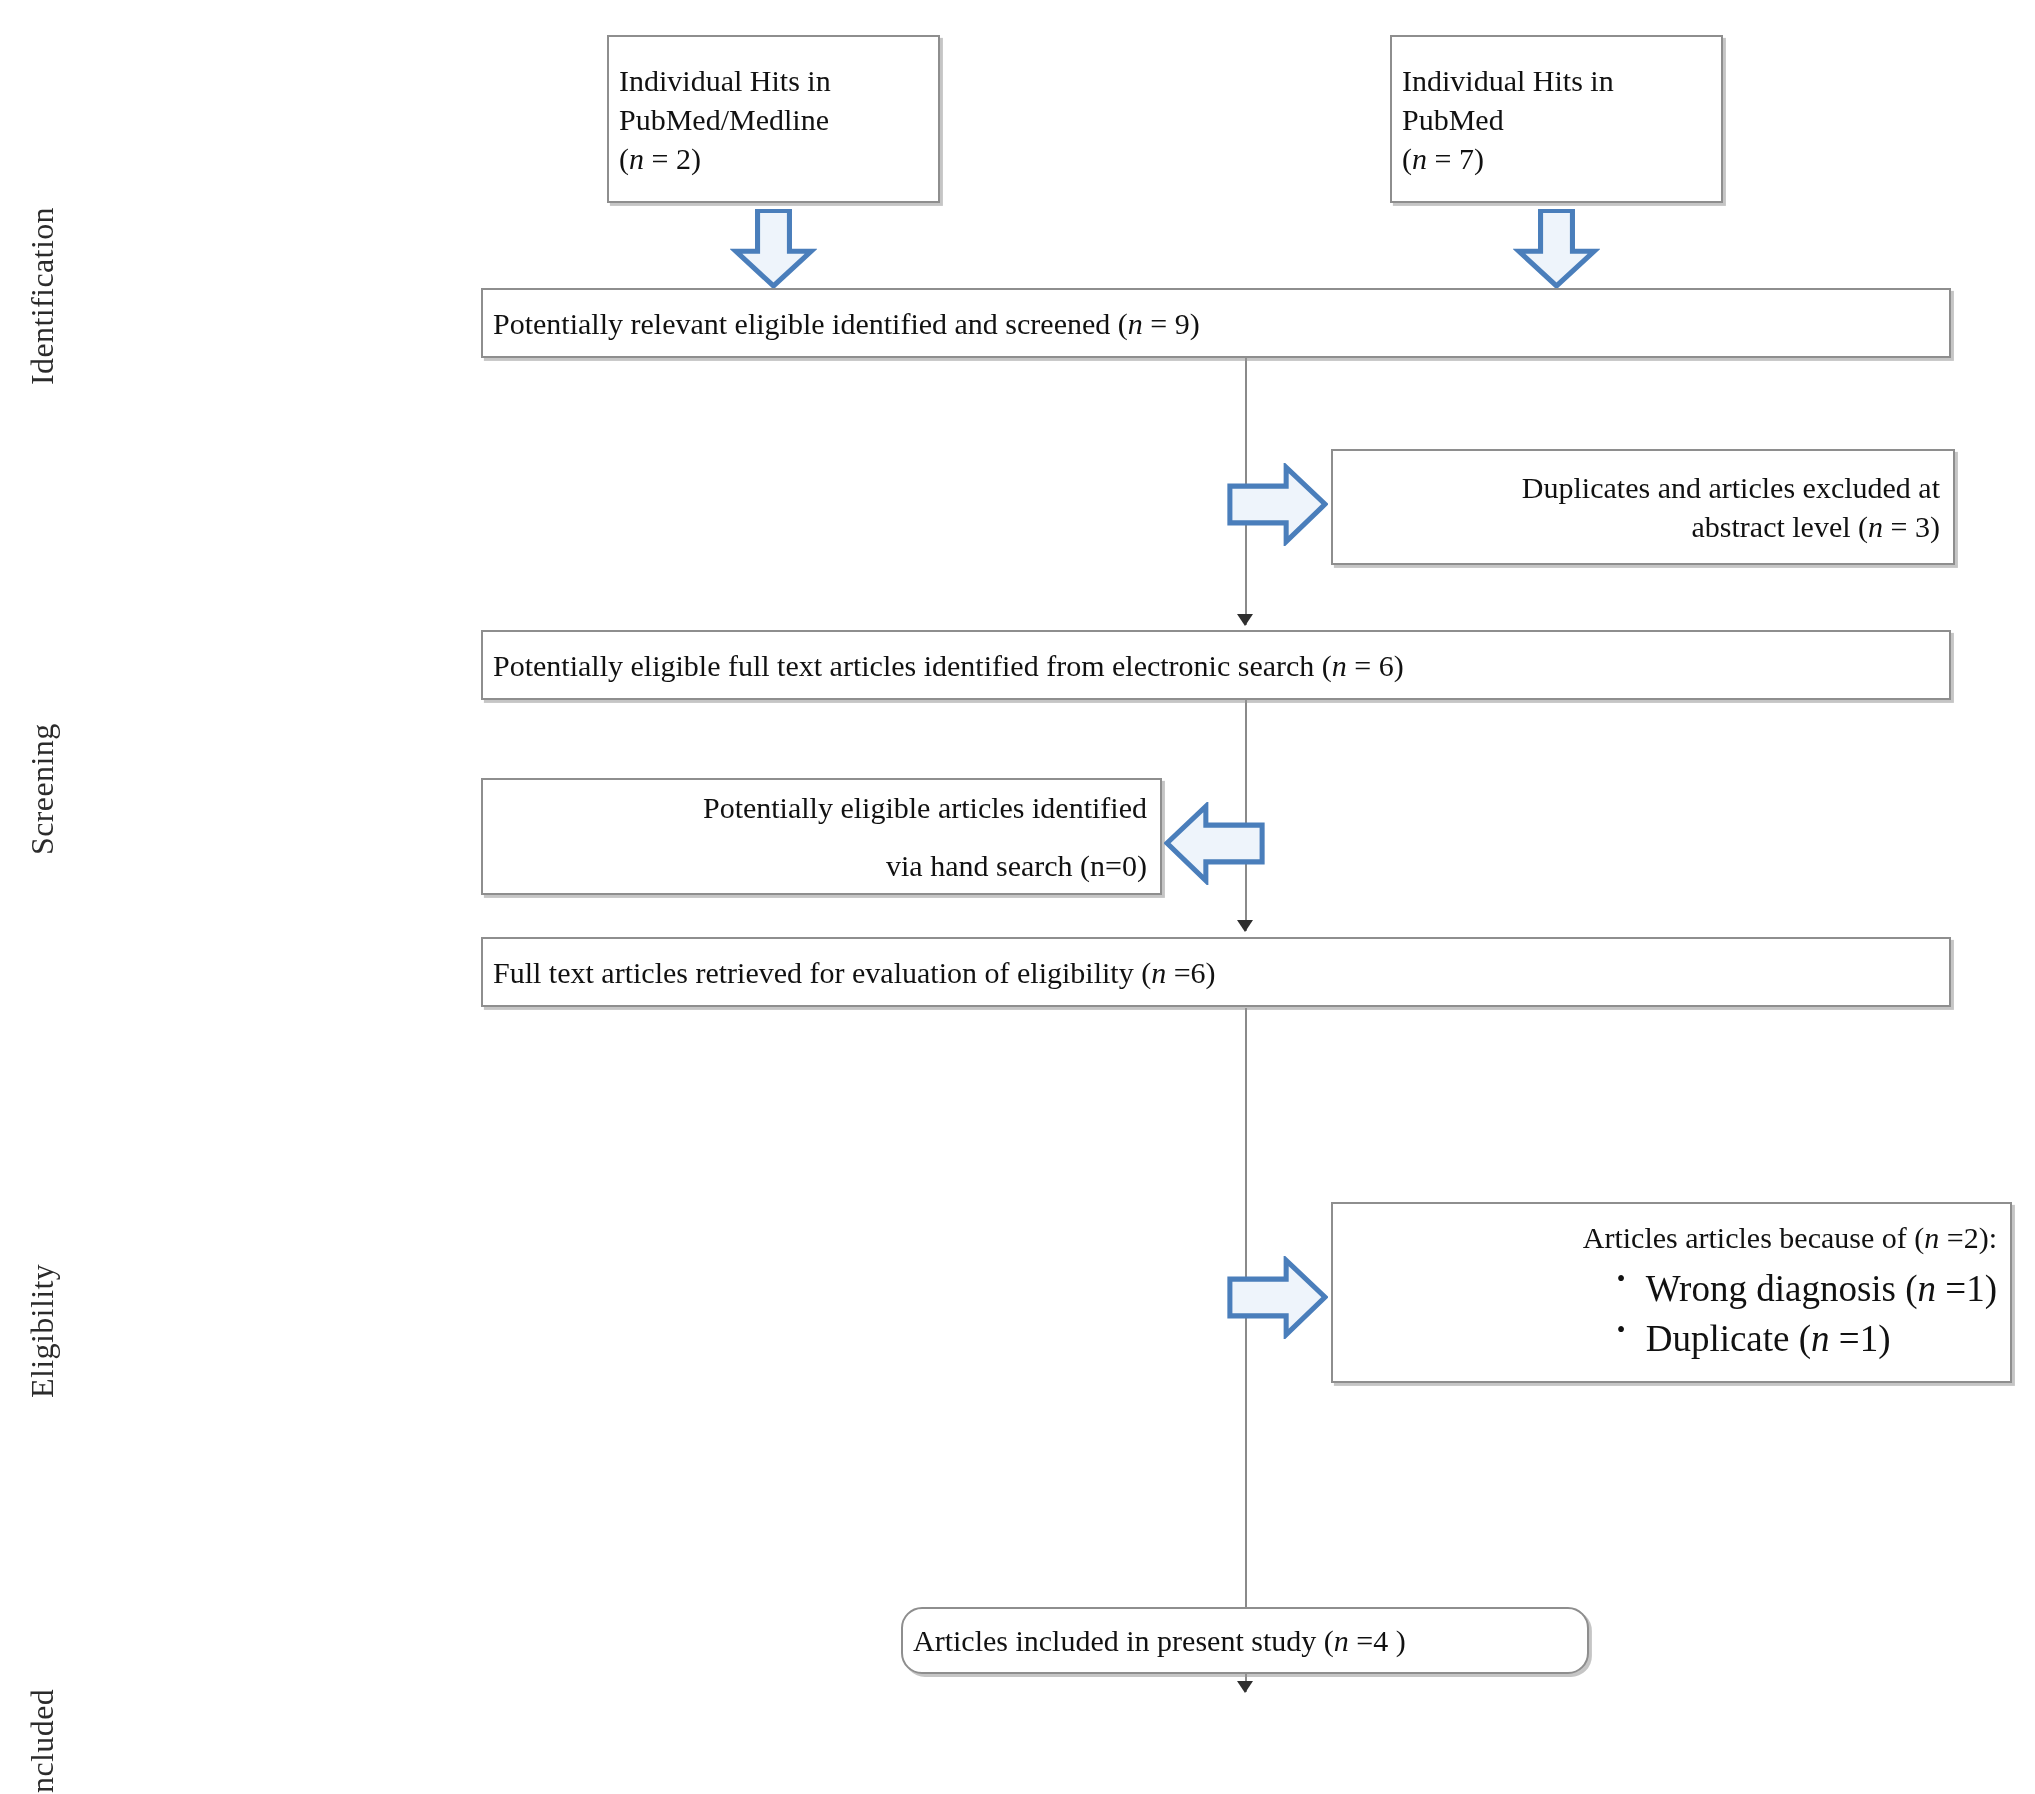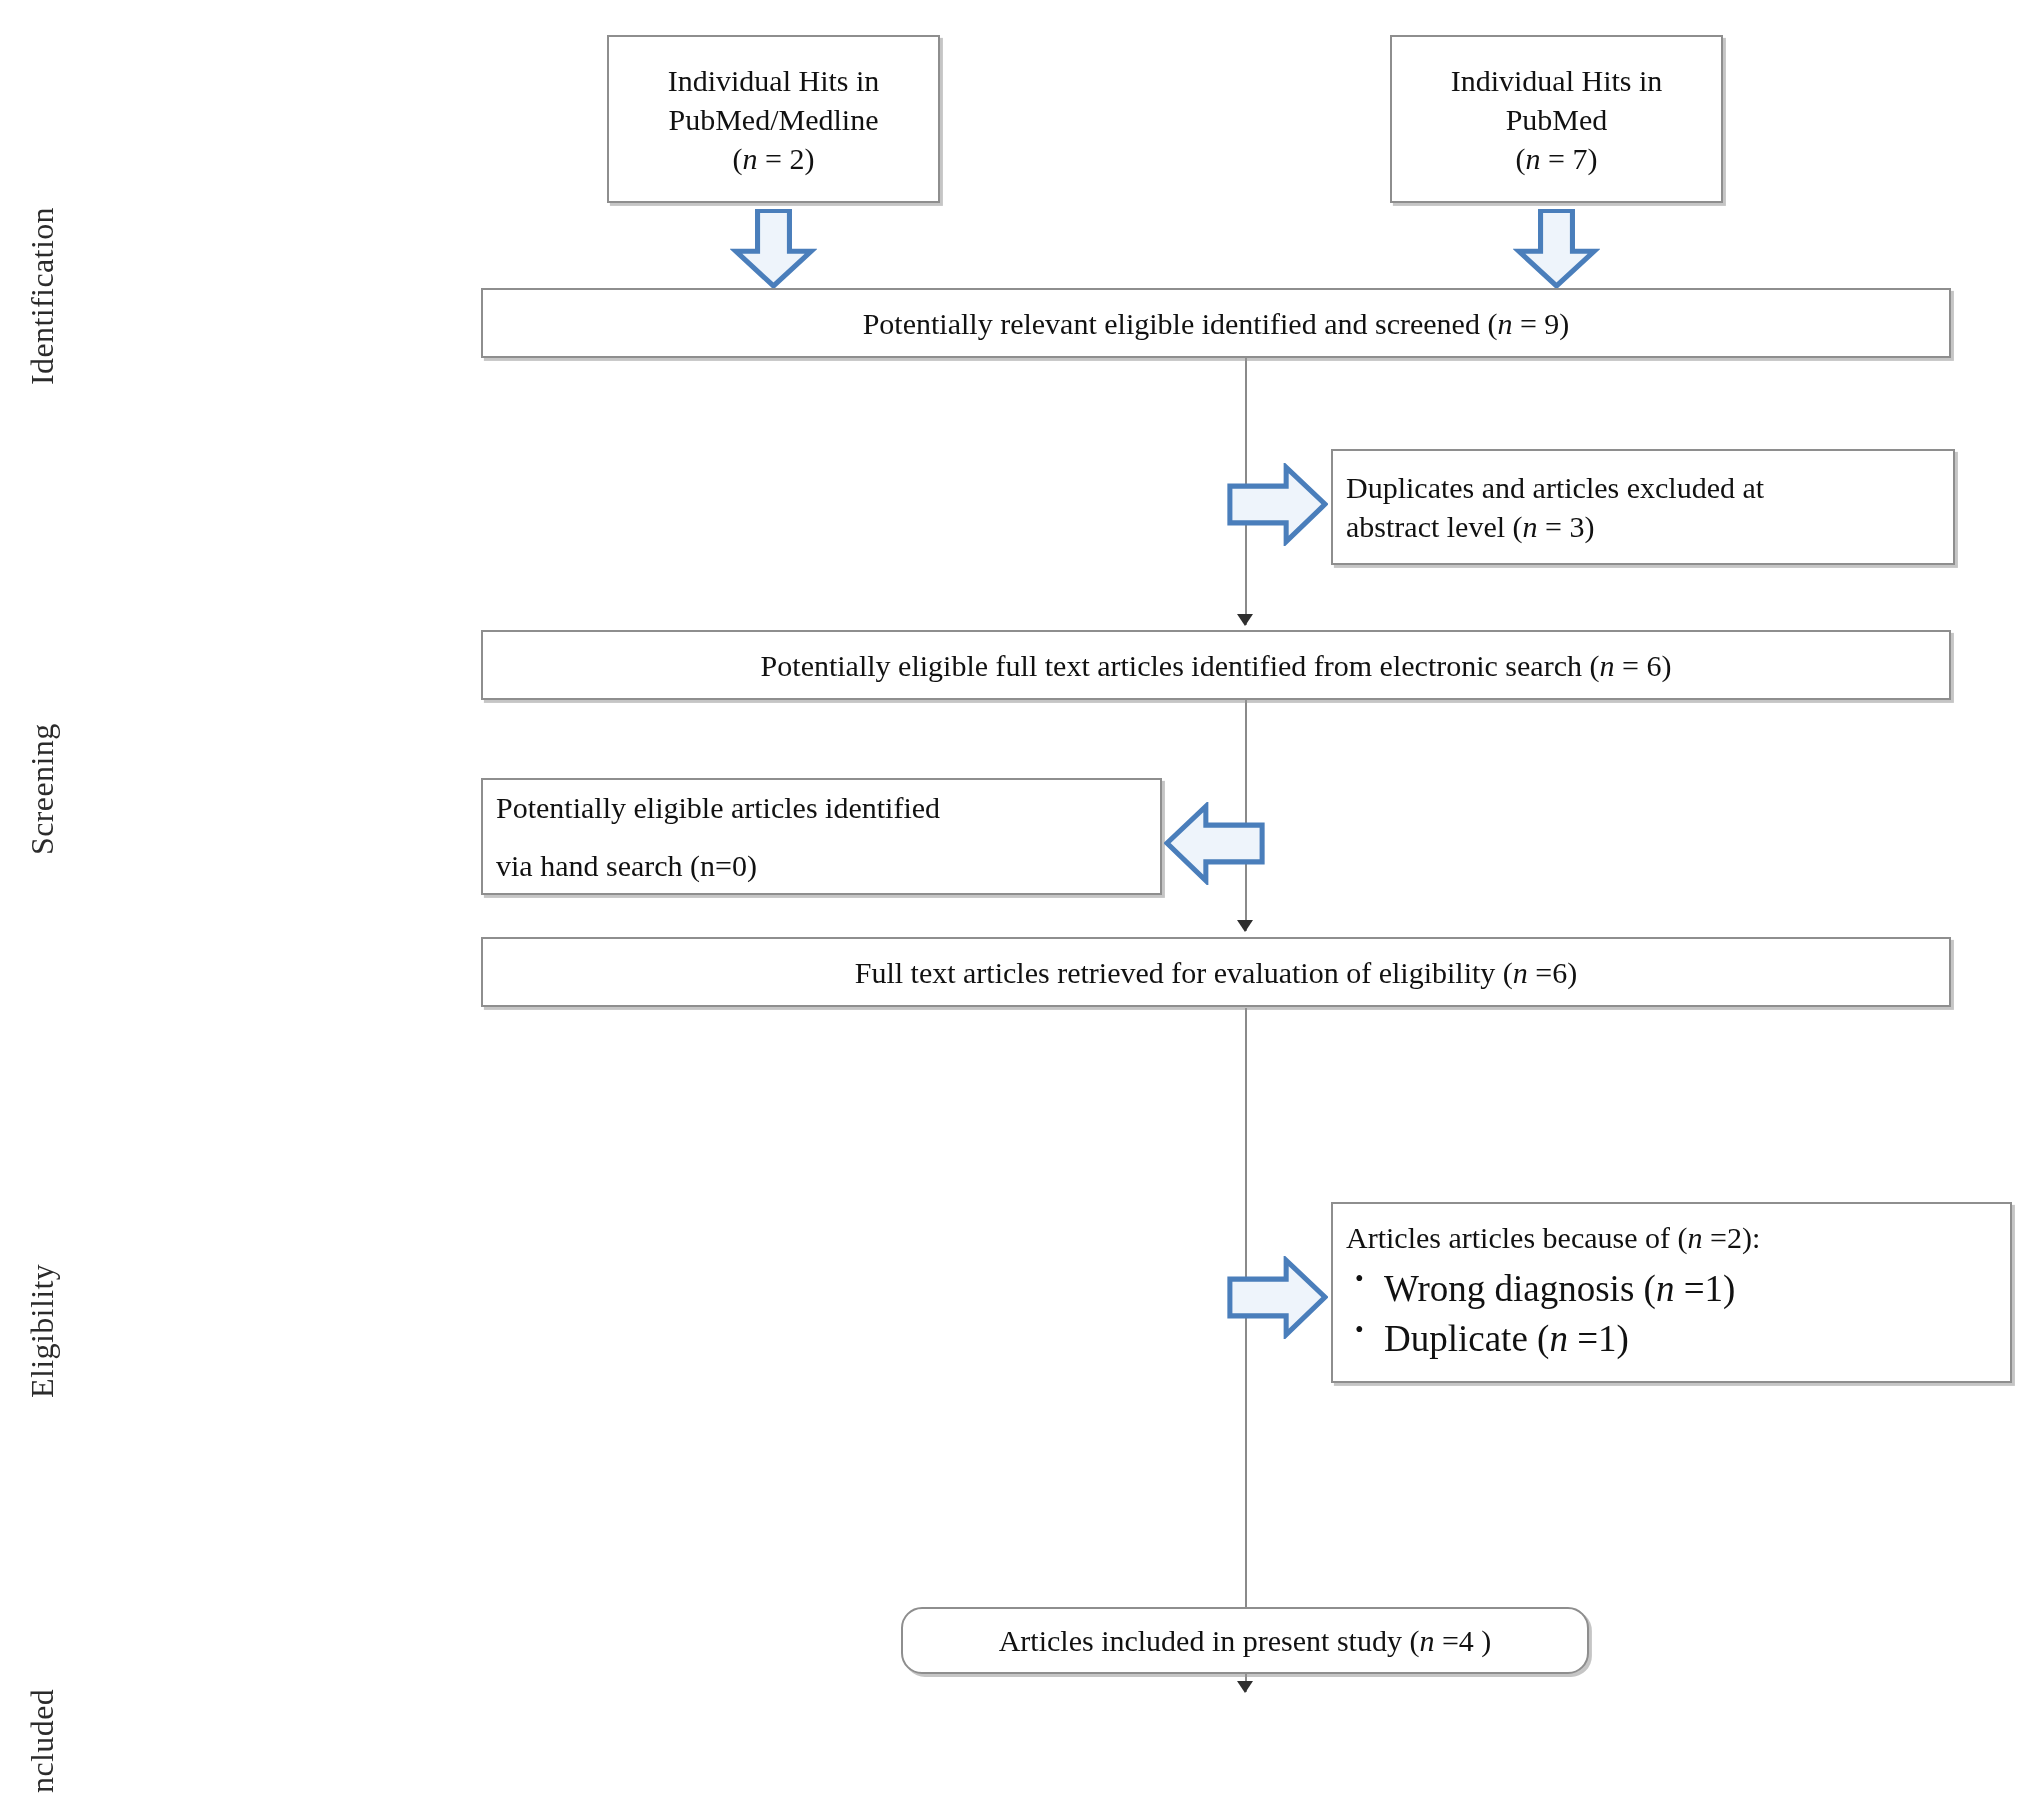--- a/index.html
+++ b/index.html
@@ -39,22 +39,22 @@
     border: 2.2px solid #8e8e8e;
     box-shadow: 2.9px 2.9px 0 0 rgba(150,150,150,0.55);
     display: flex;
     flex-direction: column;
     justify-content: center;
     font-size: 30px;
     line-height: 1.30;
     color: #111111;
   }
   .box .line { display: block; }
-  .box.center { align-items: center; text-align: center; }
-  .box.left   { align-items: flex-start; text-align: left; }
+  .box.center { align-items: flex-start; text-align: center; }
+  .box.left   { align-items: flex-end; text-align: left; }
   .box.pad-c  { padding: 7.2px 10px; }
   .box.pad-l  { padding: 8.7px 13px; }
 
   .ital { font-style: italic; }
 
   
   ul.bullets {
     margin: 4.3px 0 0 0;
     padding: 0 0 0 38px;
     list-style: none;

